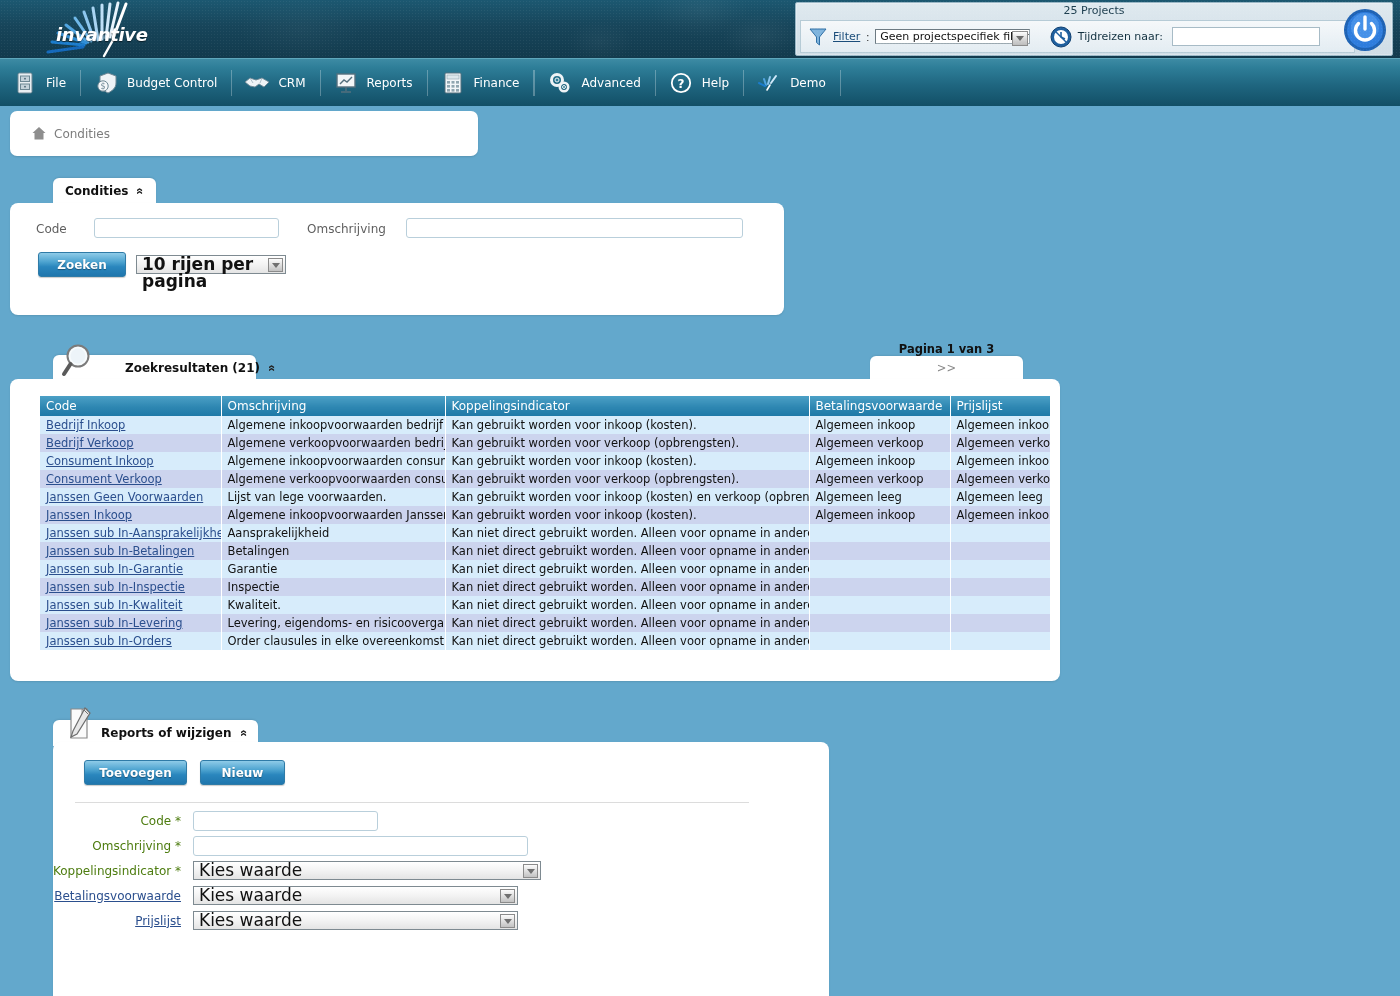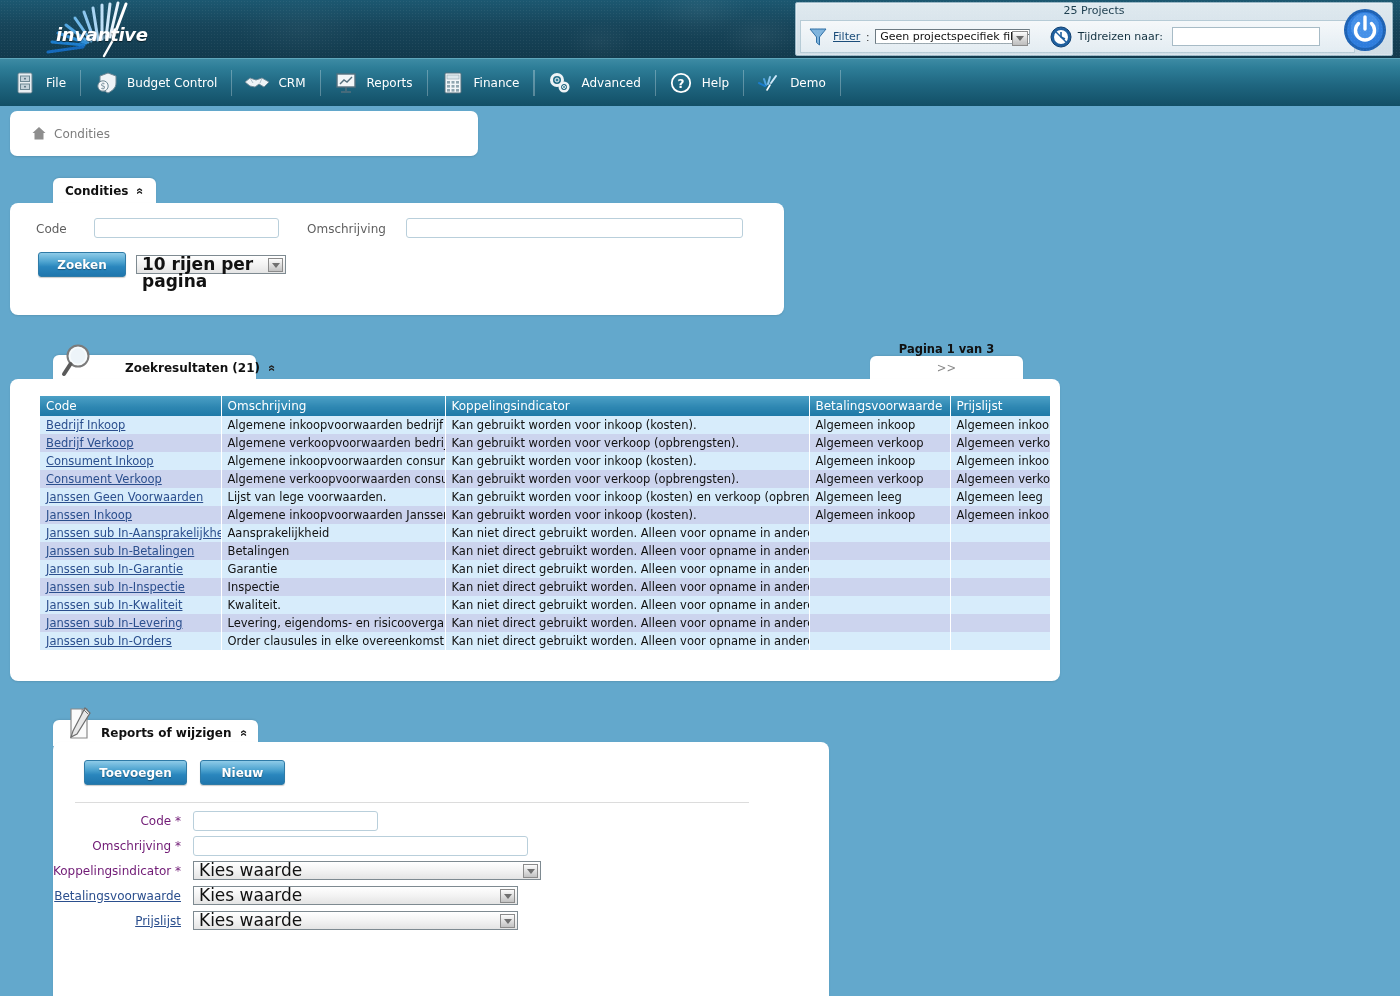--- a/index.html
+++ b/index.html
@@ -186,21 +186,21 @@
     display:flex; align-items:center; justify-content:center; gap:5px;
     padding:0 12px; box-shadow:0 -1px 2px rgba(0,0,0,0.07);
   }
   .pager-text { font-size:11.5px; font-weight:bold; color:#111; font-family:"DejaVu Sans", sans-serif; }
   .pager-nav { font-size:11.5px; color:#8a8a8a; cursor:pointer; font-family:"DejaVu Sans", sans-serif; }
 
   
   .form-row { display:flex; align-items:center; height:21px; margin-bottom:4px; }
   .form-lbl {
     width:140px; text-align:right; padding-right:12px;
-    font-size:12px; color:#701a75; font-family:"DejaVu Sans", sans-serif;
+    font-size:12px; color:#4d7c0f; font-family:"DejaVu Sans", sans-serif;
   }
   .form-lbl.link { color:#2b4f8e; text-decoration:underline; cursor:pointer; }
   .hr { height:1px; background:#dcdcdc; }
 </style>
 </head>
 <body>
 
 <div class="banner">
   <div class="logo-wrap">
     <svg width="170" height="58" viewBox="0 0 170 58">

